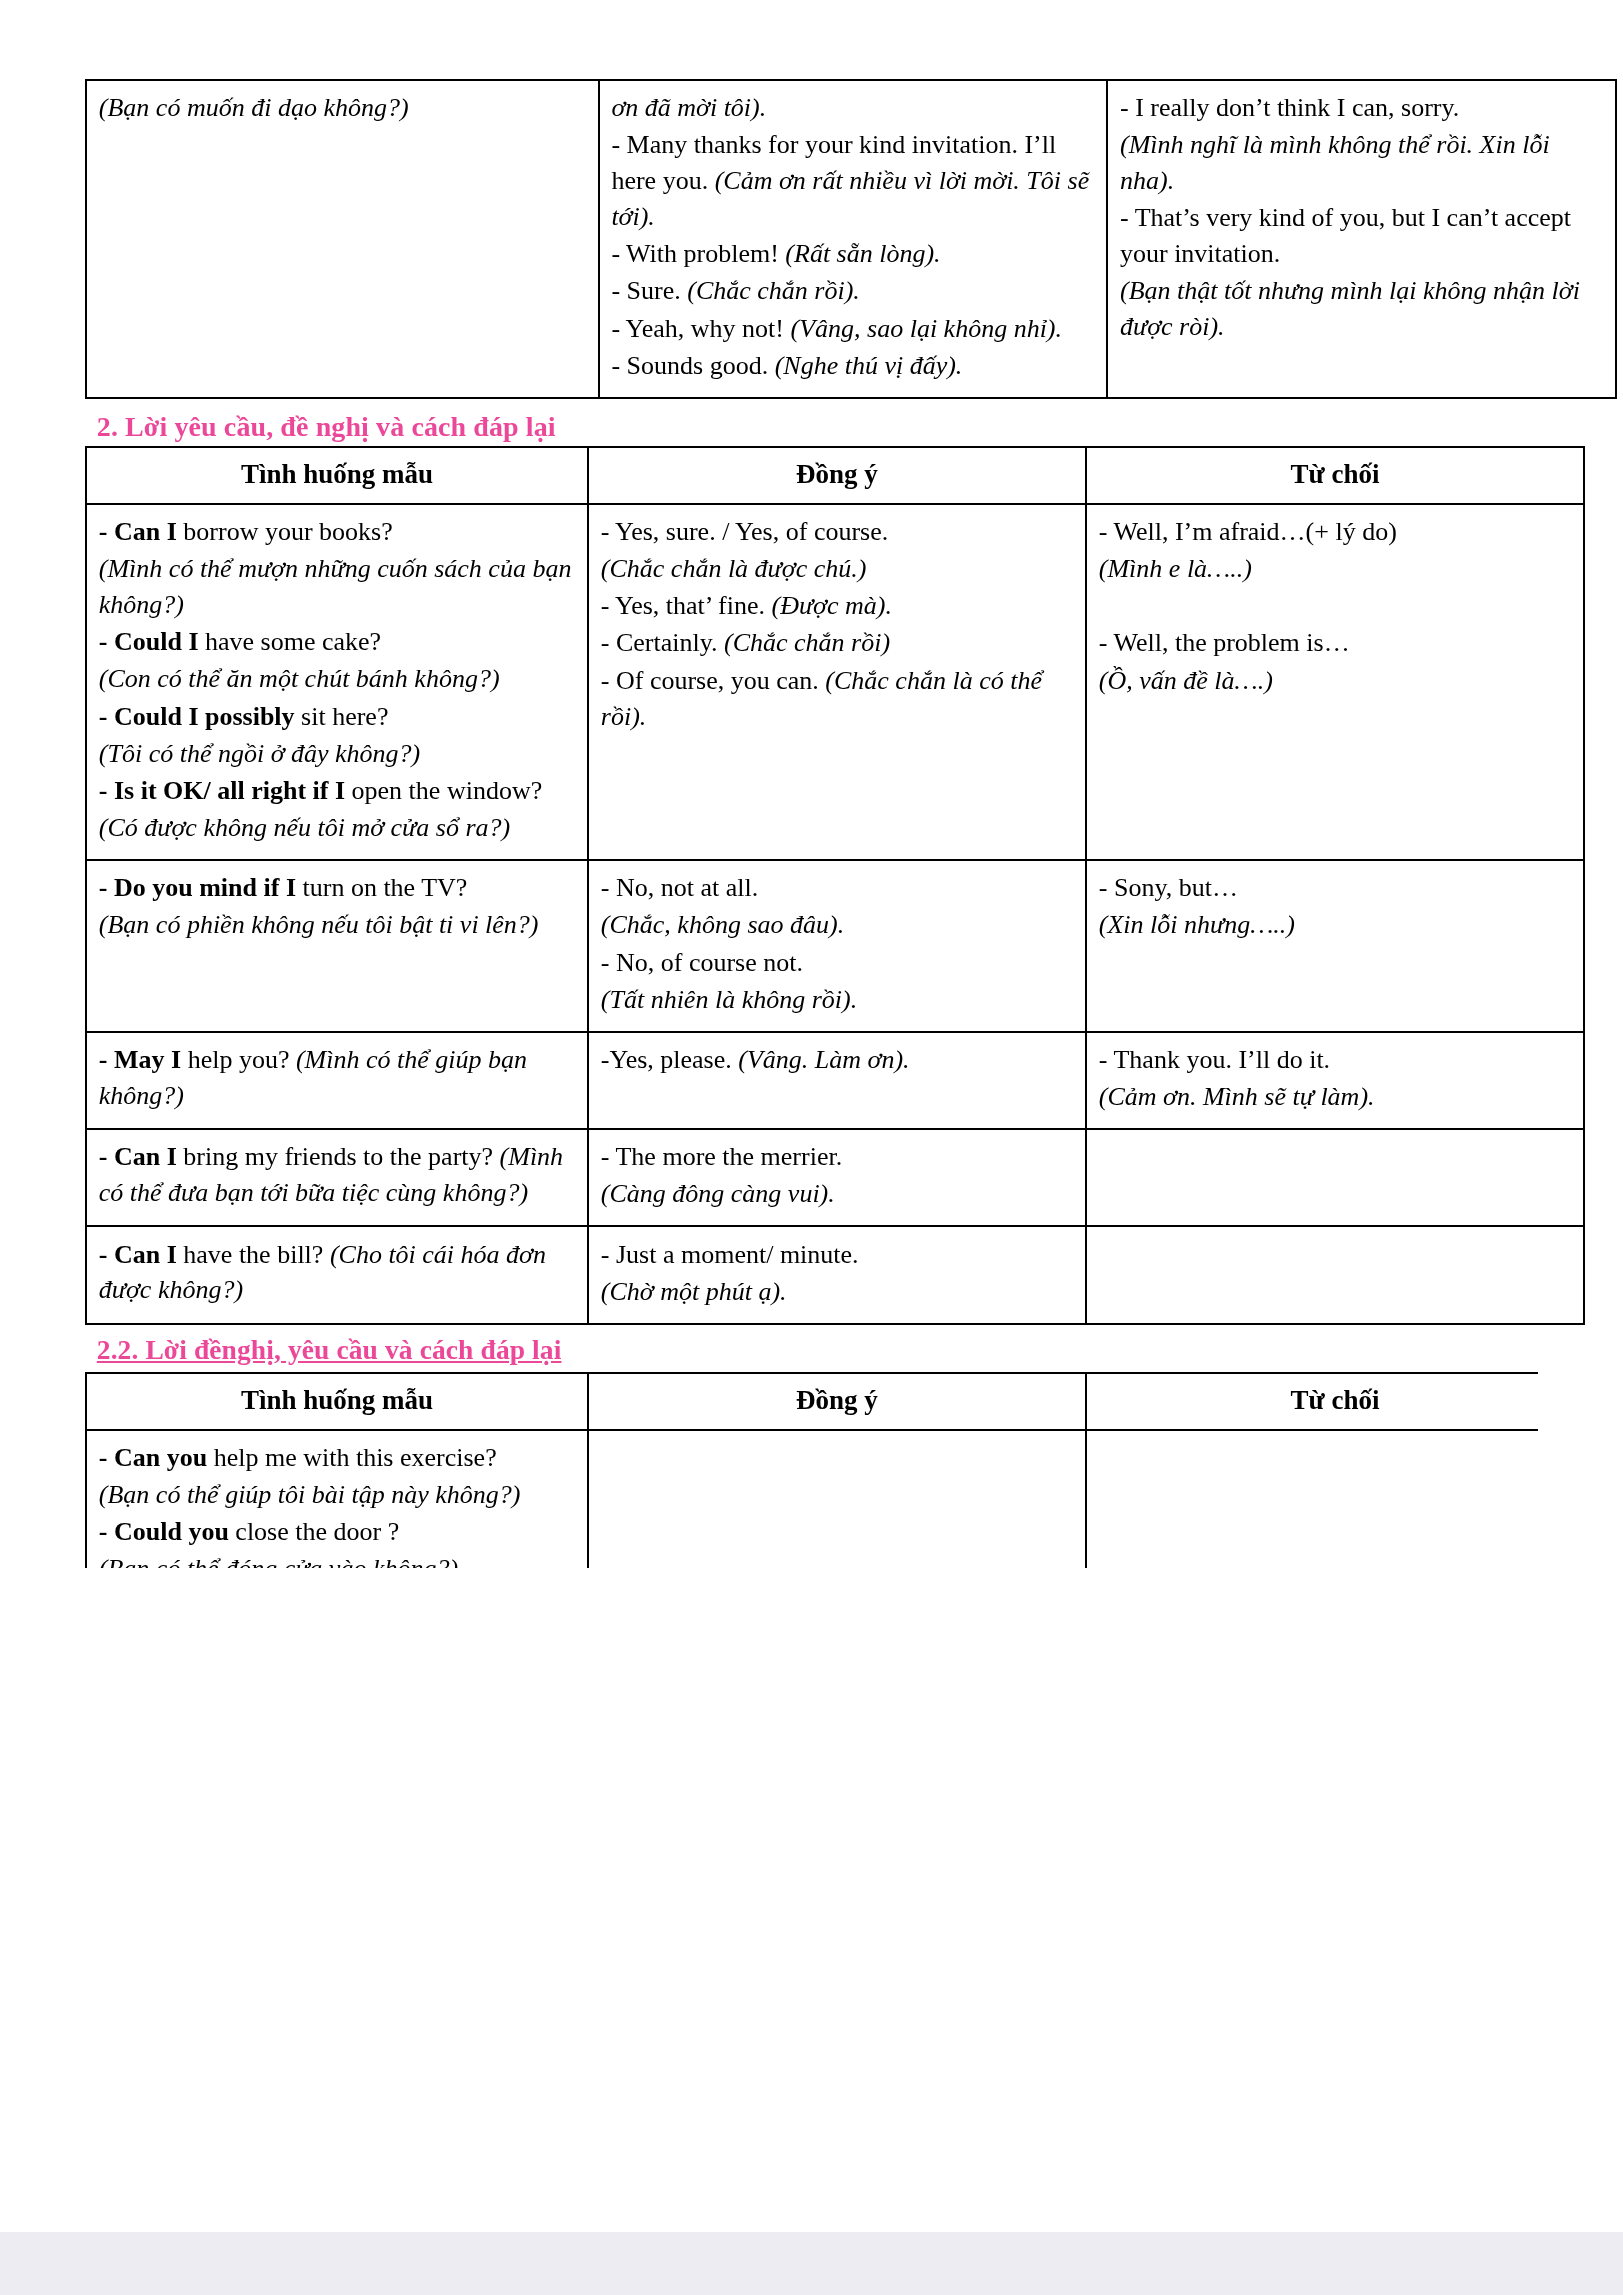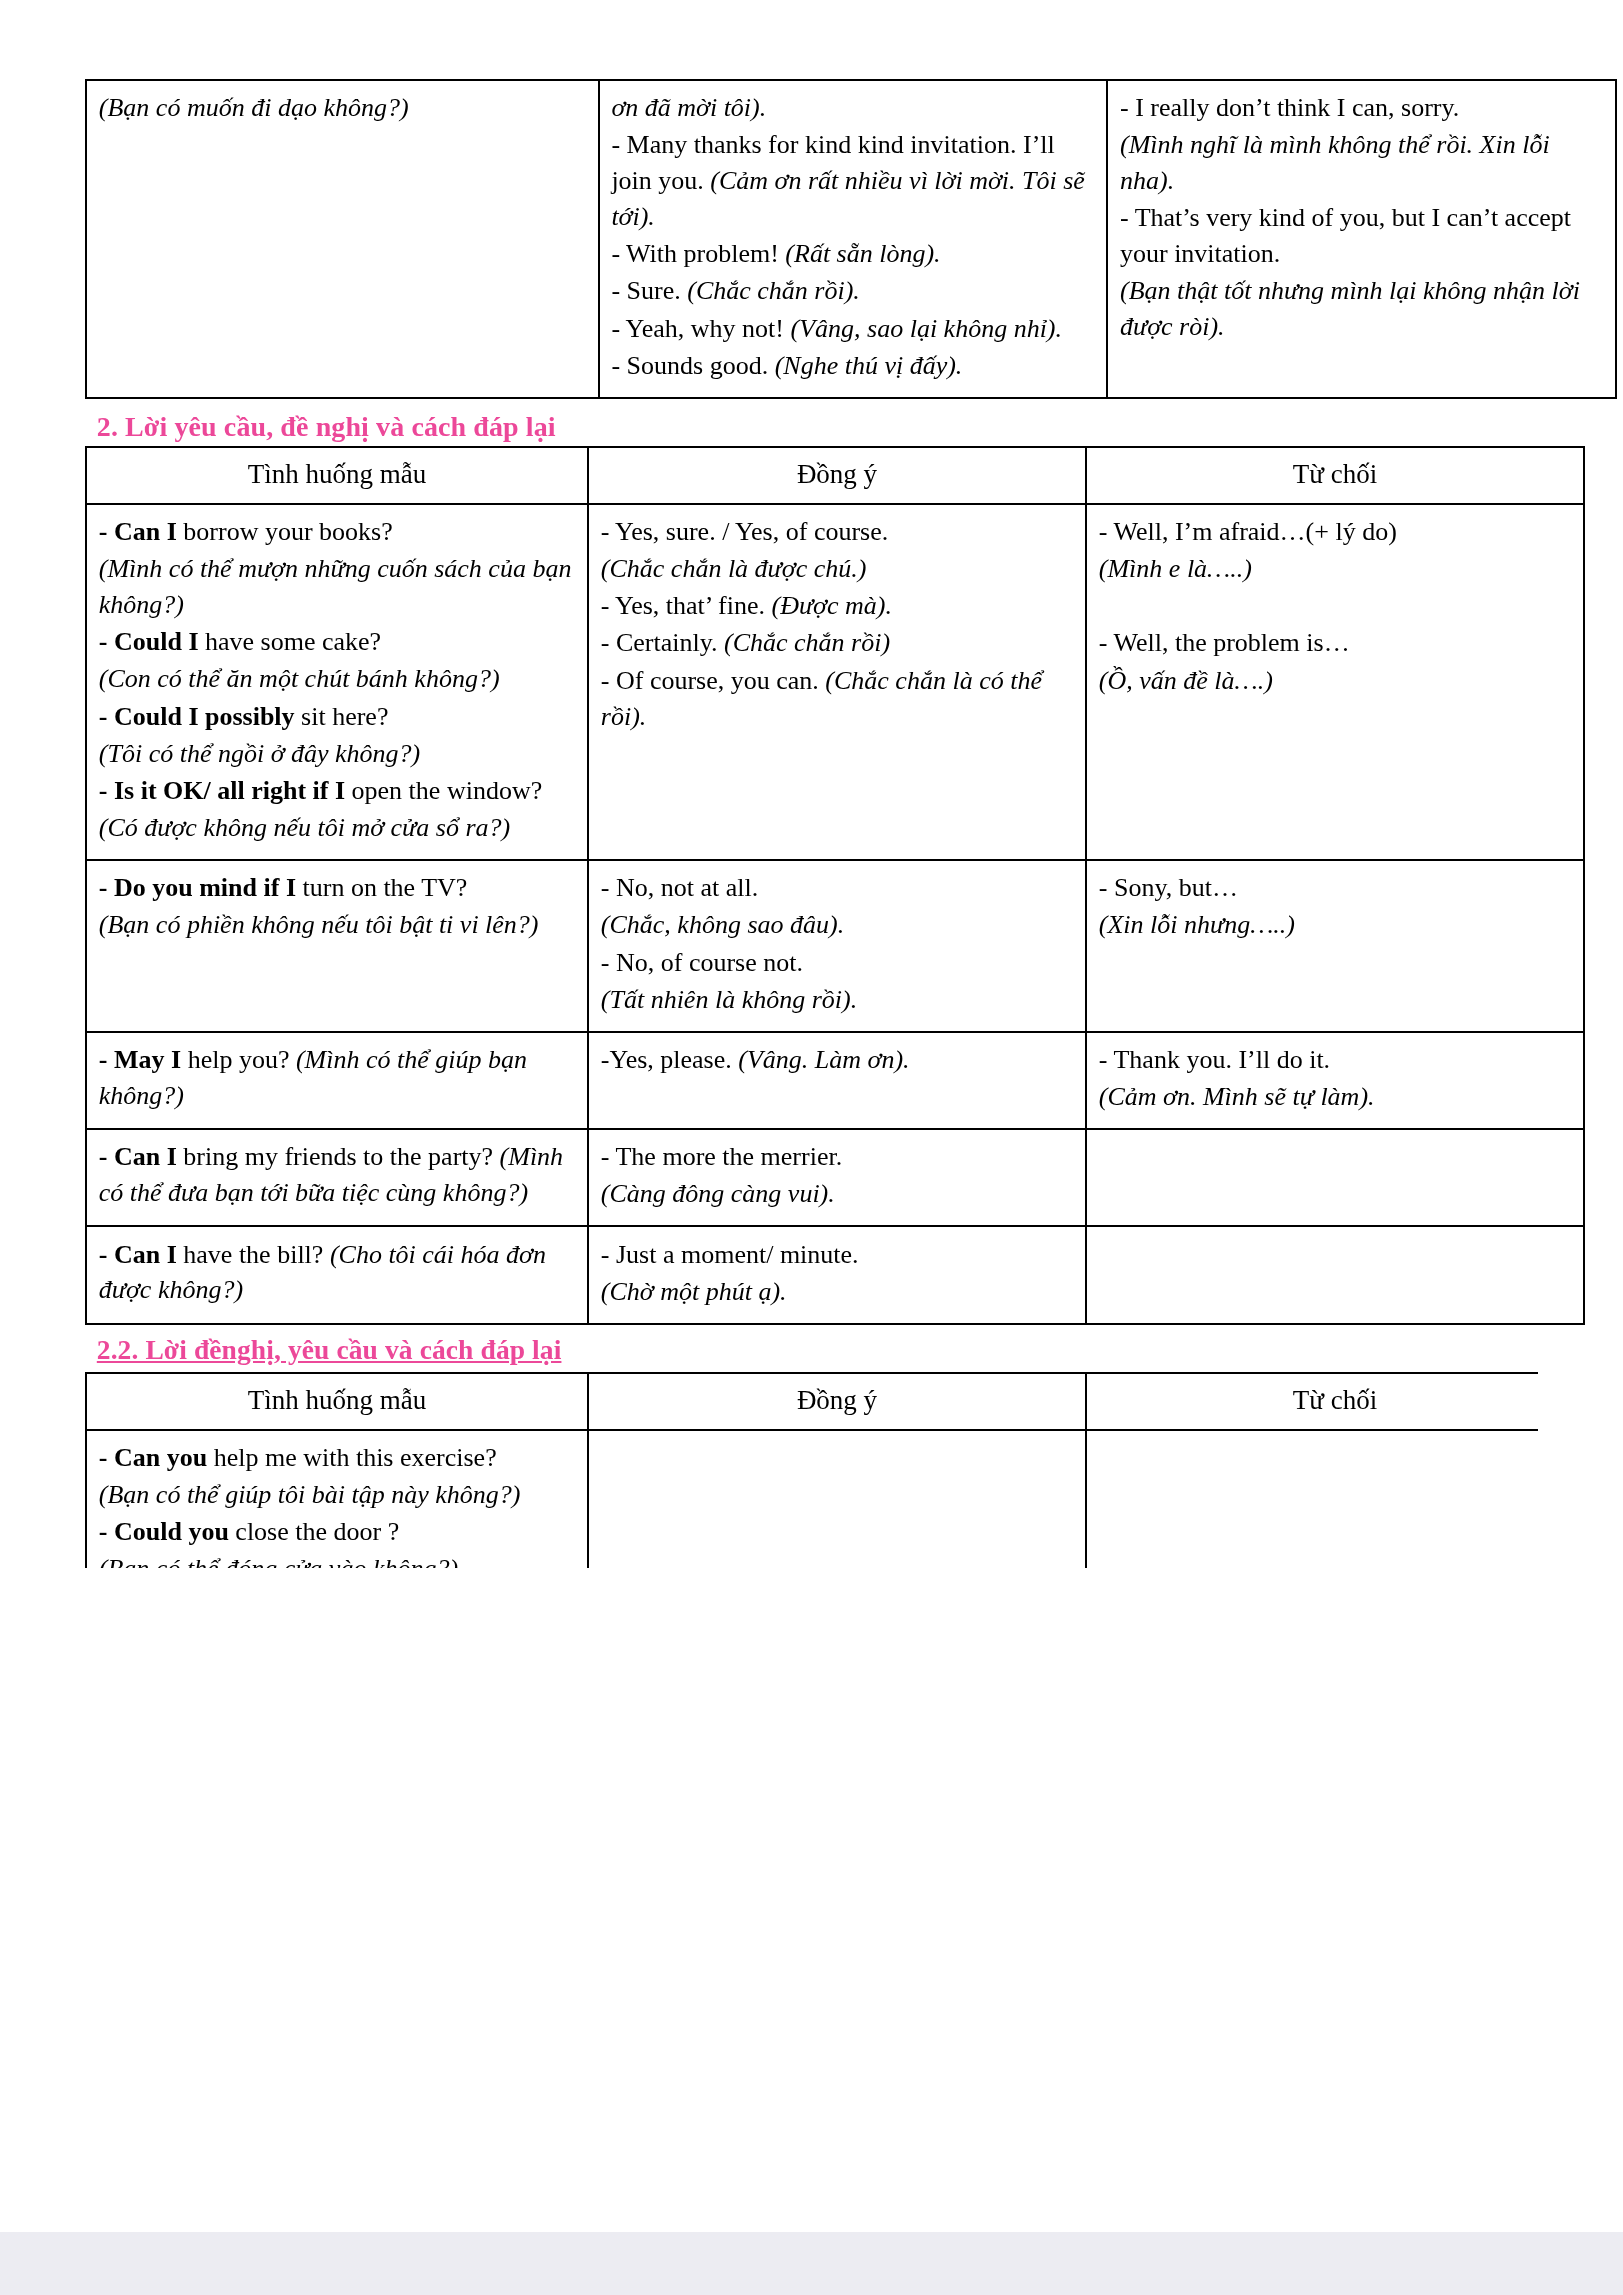--- a/index.html
+++ b/index.html
@@ -30,21 +30,21 @@
     table-layout: fixed;
   }
   table.doc td, table.doc th {
     border: 2px solid #000000;
     vertical-align: top;
     padding: 9.2px 11.8px 11.8px 11.8px;
     font-size: 26px;
     line-height: 1.38;
   }
   table.doc th {
-    font-weight: normal;
+    font-weight: bold;
     font-size: 27px;
     padding: 7.9px 6.5px 9.2px 6.5px;
   }
   .col1 { width: 487px; }
   .col2 { width: 483px; }
   .col3 { width: 483px; }
   i, .it { font-style: italic; }
   b, .bd { font-weight: bold; }
   .heading {
     color: #ec4899;
@@ -77,21 +77,21 @@
 <div class="page">
 
   <table class="doc">
     <tbody>
         <tr>
       <td class="col1">
         <p class="cell-line it">(Bạn có muốn đi dạo không?)</p>
       </td>
       <td class="col2">
         <p class="cell-line it">ơn đã mời tôi).</p>
-        <p class="cell-line"><span>- Many thanks for kind kind invitation. I’ll join you. </span><span class="it">(Cảm ơn rất nhiều vì lời mời. Tôi sẽ tới).</span></p>
+        <p class="cell-line"><span>- Many thanks for your kind invitation. I’ll here you. </span><span class="it">(Cảm ơn rất nhiều vì lời mời. Tôi sẽ tới).</span></p>
         <p class="cell-line"><span>- With problem! </span><span class="it">(Rất sẵn lòng).</span></p>
         <p class="cell-line"><span>- Sure. </span><span class="it">(Chắc chắn rồi).</span></p>
         <p class="cell-line"><span>- Yeah, why not! </span><span class="it">(Vâng, sao lại không nhỉ).</span></p>
         <p class="cell-line"><span>- Sounds good. </span><span class="it">(Nghe thú vị đấy).</span></p>
       </td>
       <td class="col3">
         <p class="cell-line">- I really don’t think I can, sorry.</p>
         <p class="cell-line it">(Mình nghĩ là mình không thể rồi. Xin lỗi nha).</p>
         <p class="cell-line">- That’s very kind of you, but I can’t accept your invitation.</p>
         <p class="cell-line it">(Bạn thật tốt nhưng mình lại không nhận lời được ròi).</p>

